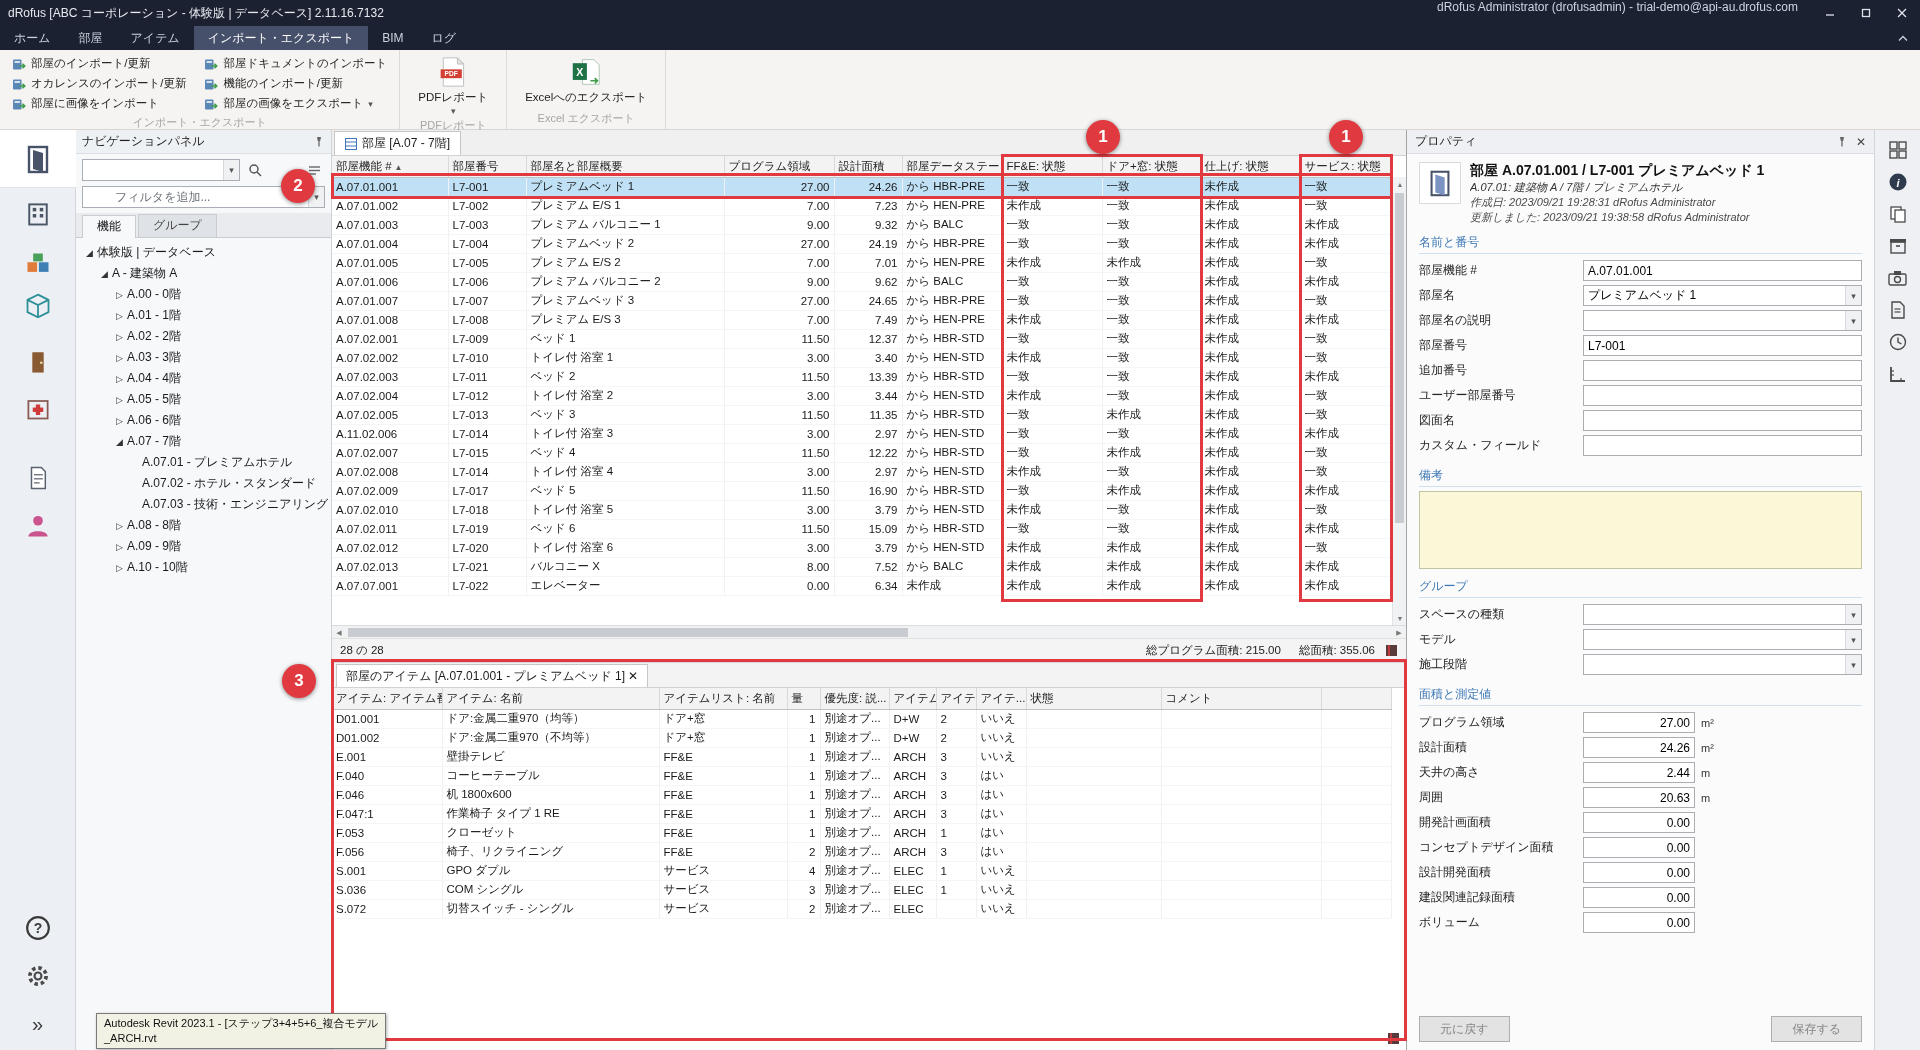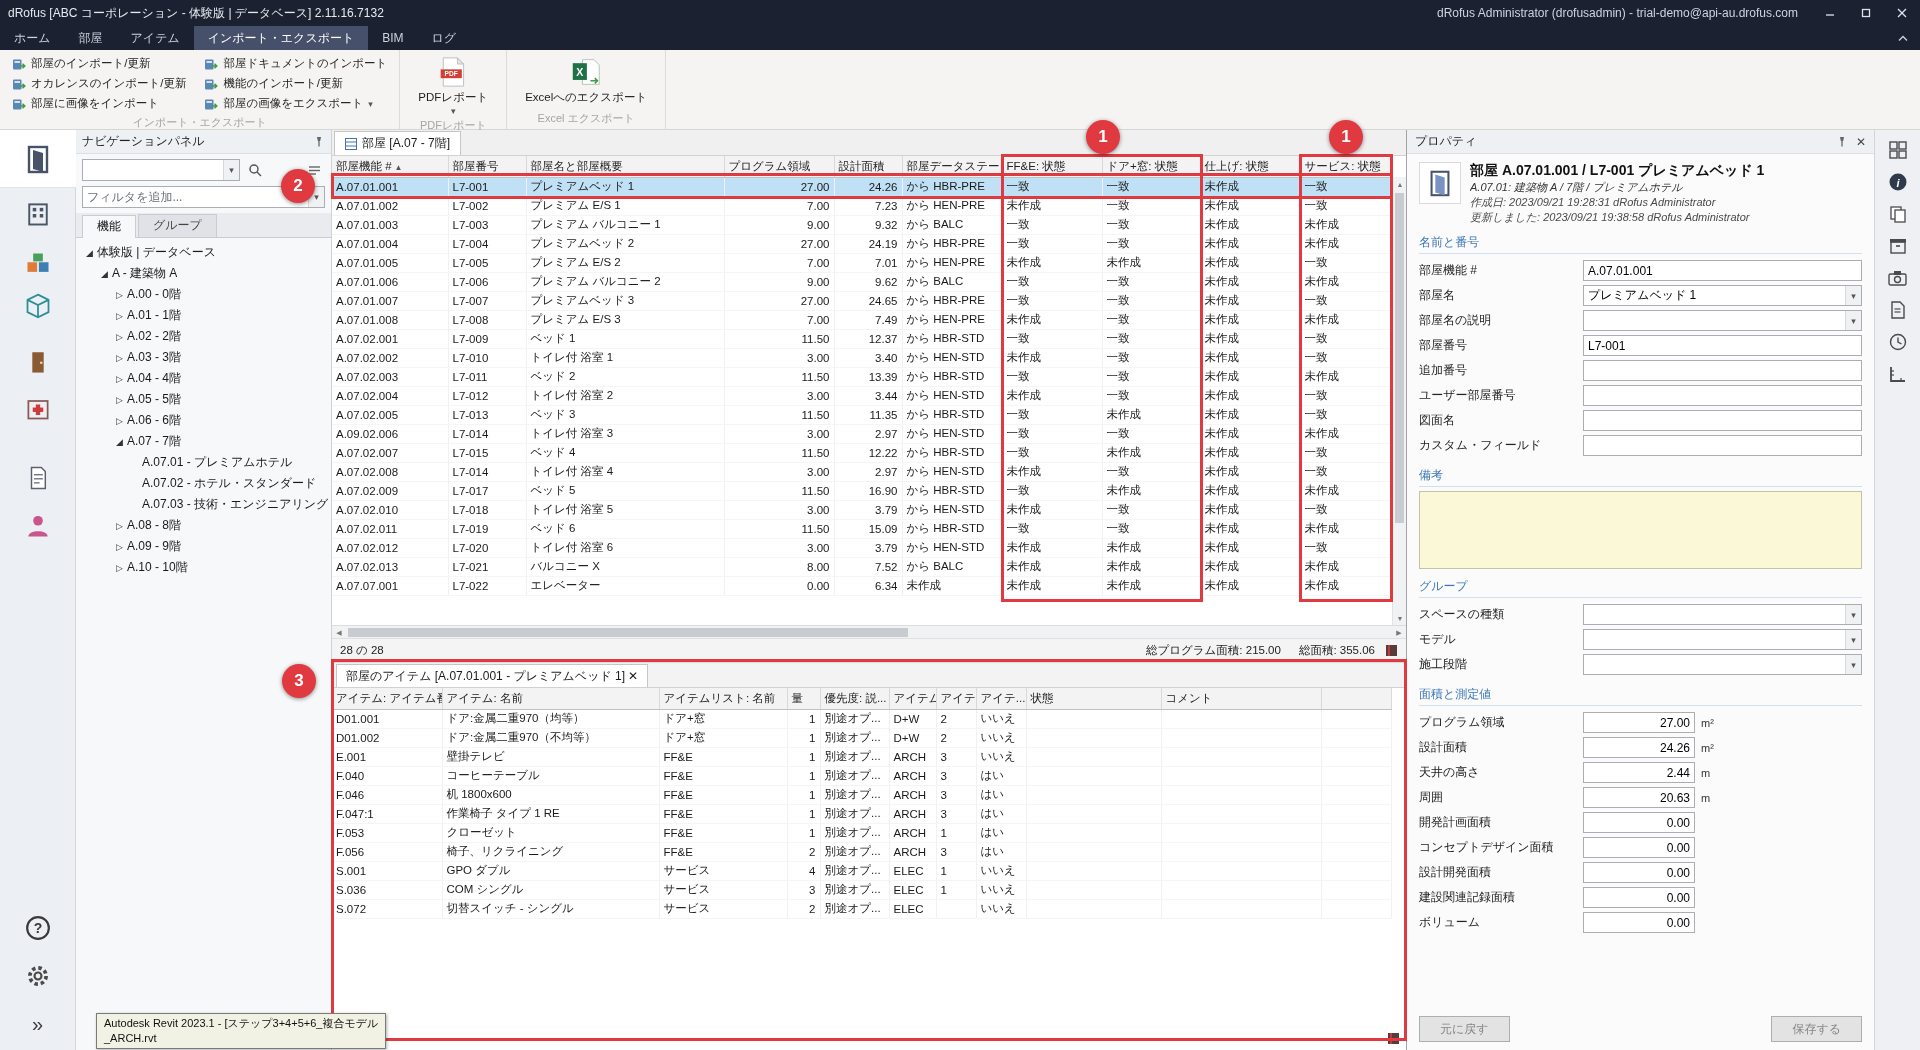--- a/index.html
+++ b/index.html
@@ -3,21 +3,21 @@
 <meta charset="utf-8">
 <style>
   * { margin:0; padding:0; box-sizing:border-box; }
   html,body { width:1920px; height:1050px; overflow:hidden; }
   body { font-family:"Liberation Sans","DejaVu Sans",sans-serif; font-size:12px; background:#fff; color:#1a1a1a; }
   .app { position:relative; width:1920px; height:1050px; display:flex; flex-direction:column; }
 
   
   .titlebar { height:26px; background:#1b2130; color:#e6e9f0; display:flex; align-items:center; font-size:12px; flex:0 0 auto; }
   .titlebar .tb-title { padding-left:8px; white-space:nowrap; }
-  .tb-right { margin-left:auto; display:flex; align-items:center; }
+  .tb-right { margin-left:auto; display:flex; }
   .tb-user { color:#cdd3df; margin-right:14px; white-space:nowrap; }
   .win-btn { width:36px; height:26px; display:flex; align-items:center; justify-content:center; }
   .win-btn svg { stroke:#dfe3ec; stroke-width:1.3; fill:none; }
 
   
   .menubar { height:24px; background:#1b2130; display:flex; align-items:stretch; color:#ccd2de; font-size:12px; flex:0 0 auto; }
   .menu-tab { padding:0 14px; display:flex; align-items:center; cursor:default; white-space:nowrap; }
   .menu-tab.active { background:#46506a; color:#ffffff; }
   .menu-chevron { margin-left:auto; width:34px; display:flex; align-items:center; justify-content:center; }
 
@@ -47,21 +47,21 @@
   .nav-panel { width:256px; background:#f7f8fa; border-right:1px solid #cfd3d8; display:flex; flex-direction:column; flex:0 0 auto; font-size:12px; }
   .nav-header { height:24px; background:#eef1f4; border-bottom:1px solid #dcdfe3; display:flex; align-items:center; padding:0 6px; color:#222; }
   .nav-header .spacer { flex:1; }
   .nav-search { display:flex; align-items:center; gap:4px; padding:5px 6px 3px; }
   .combo { display:flex; align-items:center; background:#fff; border:1px solid #a9aeb6; height:22px; }
   .combo input { border:none; outline:none; flex:1; min-width:0; height:100%; padding:0 4px; font-size:12px; background:transparent; font-family:inherit; }
   .combo-arrow { width:16px; align-self:stretch; display:flex; align-items:center; justify-content:center; font-size:9px; color:#555; border-left:1px solid #d5d8dc; background:#f0f1f3; }
   .search-combo { width:158px; }
   .icon-btn { width:22px; height:22px; display:flex; align-items:center; justify-content:center; }
   .nav-filter { padding:2px 6px 5px; }
-  .nav-filter .combo { width:100%; }
+  .nav-filter .combo { width:100%;padding-left:28px; }
   .nav-filter input { color:#6b6f76; }
   .nav-tabs { display:flex; align-items:flex-end; background:#e9ebee; border-bottom:1px solid #c9cdd2; padding:3px 6px 0; gap:2px; height:25px; }
   .nav-tab { padding:2px 14px 3px; font-size:12px; background:#dfe2e6; border:1px solid #c9cdd2; border-bottom:none; color:#444; }
   .nav-tab.active { background:#f7f8fa; color:#111; position:relative; top:1px; }
   .nav-tree { flex:1; overflow:hidden; padding-top:4px; }
   .tree-node { display:flex; align-items:center; height:21px; white-space:nowrap; cursor:default; }
   .tree-glyph { width:15px; font-size:9px; color:#333; flex:0 0 auto; text-align:center; }
   .tree-node span:last-child { overflow:hidden; text-overflow:ellipsis; }
 
   
@@ -647,21 +647,21 @@
                 <td class="num">11.50</td>
                 <td class="num">11.35</td>
                 <td>から HBR-STD</td>
                 <td>一致</td>
                 <td>未作成</td>
                 <td>未作成</td>
                 <td>一致</td>
                 <td></td>
               </tr>
               <tr>
-                <td>A.09.02.006</td>
+                <td>A.11.02.006</td>
                 <td>L7-014</td>
                 <td>トイレ付 浴室 3</td>
                 <td class="num">3.00</td>
                 <td class="num">2.97</td>
                 <td>から HEN-STD</td>
                 <td>一致</td>
                 <td>一致</td>
                 <td>未作成</td>
                 <td>未作成</td>
                 <td></td>

